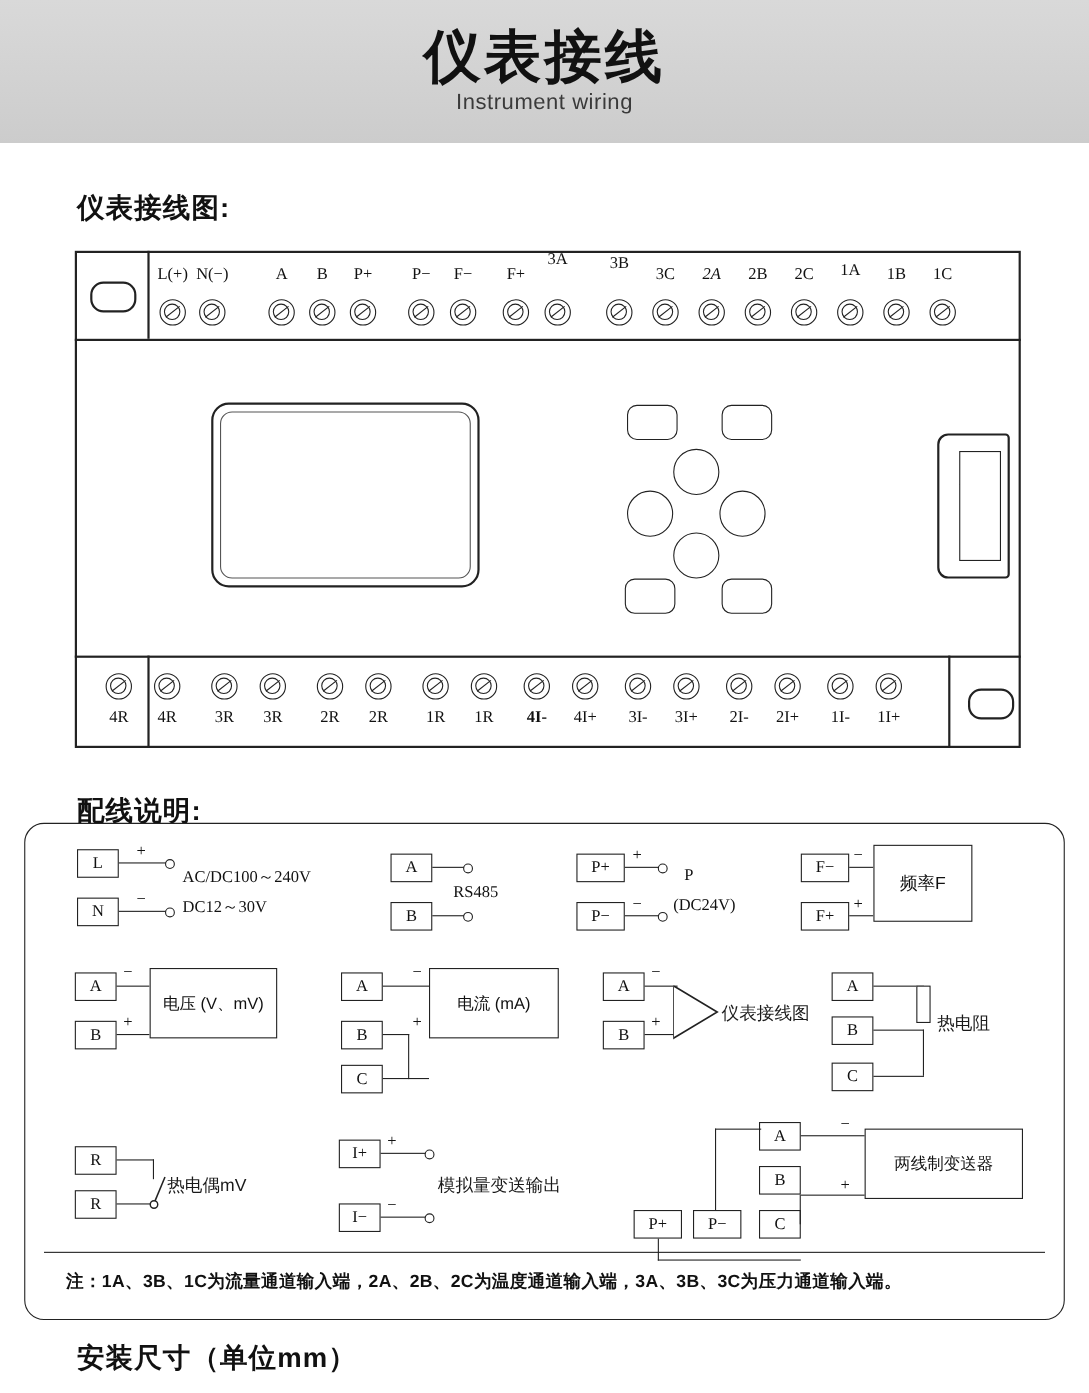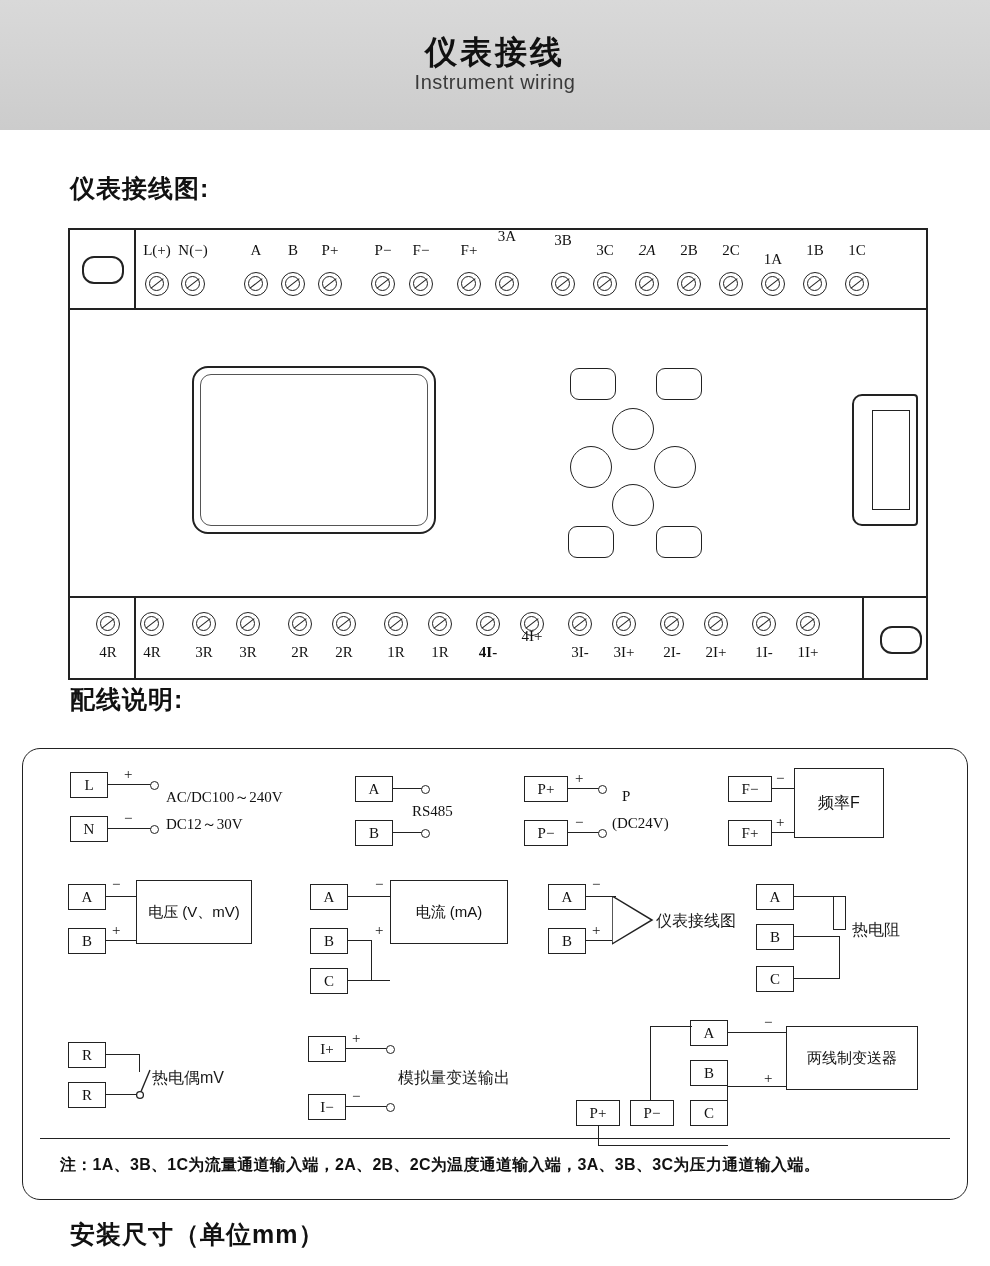--- a/index.html
+++ b/index.html
@@ -11,32 +11,32 @@
     position:relative;
     overflow:hidden;
   }
   
   .banner{
     position:absolute;left:0;top:0;width:990px;height:130px;
     background:linear-gradient(180deg,#d9d9d9 0%,#d2d2d2 55%,#cccccc 100%);
     display:flex;flex-direction:column;align-items:center;justify-content:center;
   }
   .banner-title{
-    font-size:32px;font-weight:700;letter-spacing:3px;color:#111;
+    font-size:52px;font-weight:700;letter-spacing:3px;color:#111;
     line-height:1.05;
   }
   .banner-sub{
     font-size:20px;color:#3a3a3a;margin-top:2px;letter-spacing:.5px;
   }
   
   .sec-title{
     position:absolute;font-size:25px;font-weight:700;color:#111;letter-spacing:1px;
   }
   #t-wiring{left:70px;top:172px;}
-  #t-desc{left:70px;top:683px;}
+  #t-desc{left:70px;top:720px;}
   #t-dim{left:70px;top:1218px;}
 
   
   .device{
     position:absolute;left:68px;top:228px;width:860px;height:452px;
   }
   .dev-box{
     position:absolute;left:0;top:0;width:860px;height:452px;
     border:2px solid #222;background:#fff;box-sizing:border-box;
   }
@@ -190,21 +190,21 @@
       <div class="term-label" style="left: 473px; top: 4px;">3B</div>
       <div class="screw" style="left: 525px; top: 44px;"></div>
       <div class="term-label" style="left: 515px; top: 14px;">3C</div>
       <div class="screw" style="left: 567px; top: 44px;"></div>
       <div class="term-label" style="left: 557px; top: 14px; font-style: italic;">2A</div>
       <div class="screw" style="left: 609px; top: 44px;"></div>
       <div class="term-label" style="left: 599px; top: 14px;">2B</div>
       <div class="screw" style="left: 651px; top: 44px;"></div>
       <div class="term-label" style="left: 641px; top: 14px;">2C</div>
       <div class="screw" style="left: 693px; top: 44px;"></div>
-      <div class="term-label" style="left: 683px; top: 23px;">1A</div>
+      <div class="term-label" style="left: 683px; top: 10px;">1A</div>
       <div class="screw" style="left: 735px; top: 44px;"></div>
       <div class="term-label" style="left: 725px; top: 14px;">1B</div>
       <div class="screw" style="left: 777px; top: 44px;"></div>
       <div class="term-label" style="left: 767px; top: 14px;">1C</div>
     </div>
   <div id="bot-terms">
       <div class="screw" style="left: 28px; top: 384px;"></div>
       <div class="term-label" style="left: 18px; top: 416px;">4R</div>
       <div class="screw" style="left: 72px; top: 384px;"></div>
       <div class="term-label" style="left: 62px; top: 416px;">4R</div>
@@ -216,21 +216,21 @@
       <div class="term-label" style="left: 210px; top: 416px;">2R</div>
       <div class="screw" style="left: 264px; top: 384px;"></div>
       <div class="term-label" style="left: 254px; top: 416px;">2R</div>
       <div class="screw" style="left: 316px; top: 384px;"></div>
       <div class="term-label" style="left: 306px; top: 416px;">1R</div>
       <div class="screw" style="left: 360px; top: 384px;"></div>
       <div class="term-label" style="left: 350px; top: 416px;">1R</div>
       <div class="screw" style="left: 408px; top: 384px;"></div>
       <div class="term-label" style="left: 398px; top: 416px; font-weight: bold;">4I-</div>
       <div class="screw" style="left: 452px; top: 384px;"></div>
-      <div class="term-label" style="left: 442px; top: 400px;">4I+</div>
+      <div class="term-label" style="left: 442px; top: 416px;">4I+</div>
       <div class="screw" style="left: 500px; top: 384px;"></div>
       <div class="term-label" style="left: 490px; top: 416px;">3I-</div>
       <div class="screw" style="left: 544px; top: 384px;"></div>
       <div class="term-label" style="left: 534px; top: 416px;">3I+</div>
       <div class="screw" style="left: 592px; top: 384px;"></div>
       <div class="term-label" style="left: 582px; top: 416px;">2I-</div>
       <div class="screw" style="left: 636px; top: 384px;"></div>
       <div class="term-label" style="left: 626px; top: 416px;">2I+</div>
       <div class="screw" style="left: 684px; top: 384px;"></div>
       <div class="term-label" style="left: 674px; top: 416px;">1I-</div>
@@ -338,21 +338,21 @@
 <div class="sign" style="left:352px;top:1088px;">−</div>
 <div class="dot" style="left:386px;top:1045px;"></div>
 <div class="dot" style="left:386px;top:1103px;"></div>
 <div class="txt-cn" style="position:absolute;left:398px;top:1068px;">模拟量变送输出</div>
 
 <div class="tb tb-sm" style="left:690px;top:1020px;">A</div>
 <div class="tb tb-sm" style="left:690px;top:1060px;">B</div>
 <div class="tb tb-sm" style="left:690px;top:1100px;">C</div>
 <div class="tb" style="left:576px;top:1100px;width:44px;height:26px;">P+</div>
 <div class="tb" style="left:630px;top:1100px;width:44px;height:26px;">P−</div>
-<div class="bigbox" style="left:786px;top:1026px;width:132px;height:64px;font-size:15px;">两线制变送器</div>
+<div class="bigbox" style="left:786px;top:1026px;width:144px;height:64px;font-size:15px;">两线制变送器</div>
 <div class="ln lnh" style="left:728px;top:1032px;width:58px;"></div>
 <div class="ln lnh" style="left:728px;top:1086px;width:58px;"></div>
 <div class="ln lnv" style="left:727px;top:1086px;height:27px;"></div>
 <div class="ln lnh" style="left:650px;top:1026px;width:42px;"></div>
 <div class="ln lnv" style="left:650px;top:1026px;height:74px;"></div>
 <div class="ln lnv" style="left:598px;top:1126px;height:20px;"></div>
 <div class="ln lnh" style="left:598px;top:1145px;width:130px;"></div>
 <div class="sign" style="left:764px;top:1014px;">−</div>
 <div class="sign" style="left:764px;top:1070px;">+</div>
 

